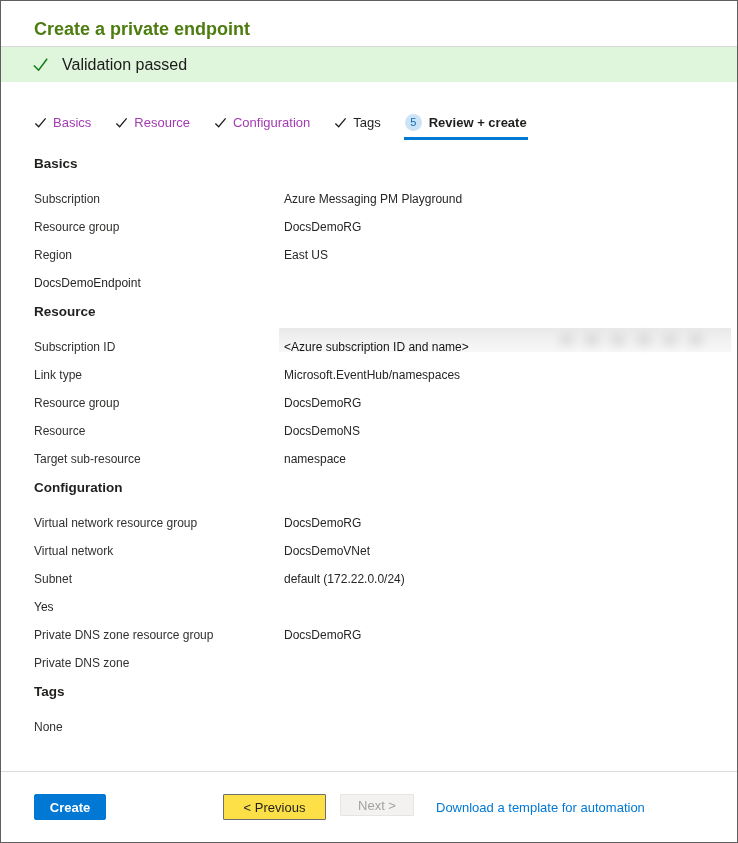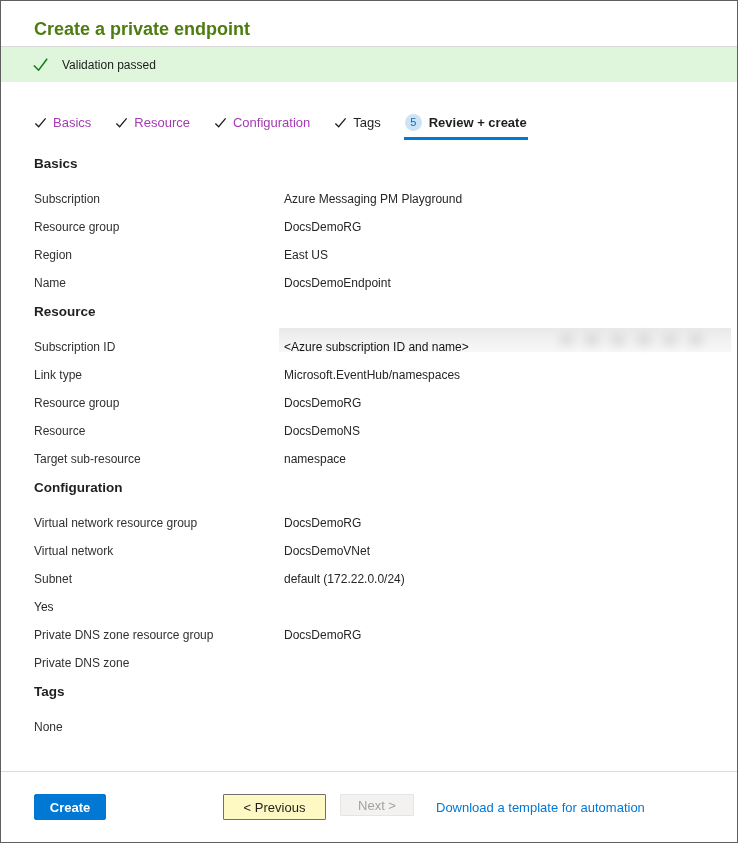--- a/index.html
+++ b/index.html
@@ -9,21 +9,21 @@
     border:1px solid #5f5f5f; background:#fff; overflow:hidden;
   }
 
   
   .header { height:46px; display:flex; align-items:center; padding:0 33px; box-sizing:border-box; border-bottom:1px solid #d9d9d9; }
   .title { font-size:18px; font-weight:700; color:#4d7c0f;margin-top:12px; }
 
   
   .banner { height:35px; background:#dff6dd; display:flex; align-items:center; padding:0 30px; }
   .banner .check-icon { width:19px; height:19px; color:#107c10; flex:none; }
-  .banner-text { margin-left:12px; font-size:12px; color:#1b1b1b; }
+  .banner-text { margin-left:12px; font-size:16px; color:#1b1b1b; }
 
   
   .tabs { display:flex; align-items:center; gap:24px; padding:0 33px; margin-top:29px; height:22px; }
   .tab { display:flex; align-items:center; gap:6px; font-size:13px; cursor:default; }
   .tab .tab-check { width:13px; height:13px; color:#201f1e; flex:none; }
   .tab.visited .tab-label { color:#a33ab2; }
   .tab.done .tab-label { color:#201f1e; }
   .tab.active { position:relative; gap:7px; }
   .tab.active .tab-label { font-weight:700; color:#201f1e; }
   .tab.active::after { content:""; position:absolute; left:-1px; right:-1px; bottom:-9px; height:3px; background:#0078d4; }
@@ -45,21 +45,21 @@
     position:absolute; left:280px; top:6px; width:150px; height:12px; border-radius:6px;
     background:repeating-linear-gradient(90deg, rgba(110,110,110,.45) 0 14px, rgba(205,205,205,.15) 14px 26px);
     filter:blur(4px); opacity:.35;
   }
   .row.highlight .row-value { position:relative; z-index:1; color:#141414; }
 
   
   .footer { position:absolute; left:0; right:0; bottom:0; height:70px; background:#fff; border-top:1px solid #dcdcdc; }
   .footer button { font-family:"Liberation Sans", sans-serif; font-size:13px; cursor:pointer; }
   .btn-create { position:absolute; left:33px; top:22px; width:72px; height:26px; background:#0078d4; color:#fff; font-weight:700; border:1px solid #0078d4; border-radius:2px; }
-  .btn-previous { position:absolute; left:222px; top:22px; width:103px; height:26px; background:#fef9c3; border:1px solid #6f6f6f; border-radius:1px; color:#201f1e; }
+  .btn-previous { position:absolute; left:222px; top:22px; width:103px; height:26px; background:#fde047; border:1px solid #6f6f6f; border-radius:1px; color:#201f1e; }
   .btn-next { position:absolute; left:339px; top:22px; width:74px; height:22px; background:#f3f2f1; border:1px solid #e6e5e4; border-radius:1px; color:#a3a2a0; cursor:default; }
   .template-link { position:absolute; left:435px; top:0; height:70px; display:flex; align-items:center; color:#0078d4; font-size:13px; text-decoration:none; }
 </style>
 </head>
 <body>
 
 <div class="window">
 
   <div class="header">
     <div class="title">Create a private endpoint</div>
@@ -113,21 +113,20 @@
       </div>
       <div class="row">
         <span class="row-label">Resource group</span>
         <span class="row-value">DocsDemoRG</span>
       </div>
       <div class="row">
         <span class="row-label">Region</span>
         <span class="row-value">East US</span>
       </div>
       <div class="row">
-        <span class="row-label">Name</span>
         <span class="row-value">DocsDemoEndpoint</span>
       </div>
     </div>
 
     <div class="section">
       <div class="section-heading">Resource</div>
       <div class="row highlight">
         <div class="band">
             <div class="blur"></div>
           </div>

